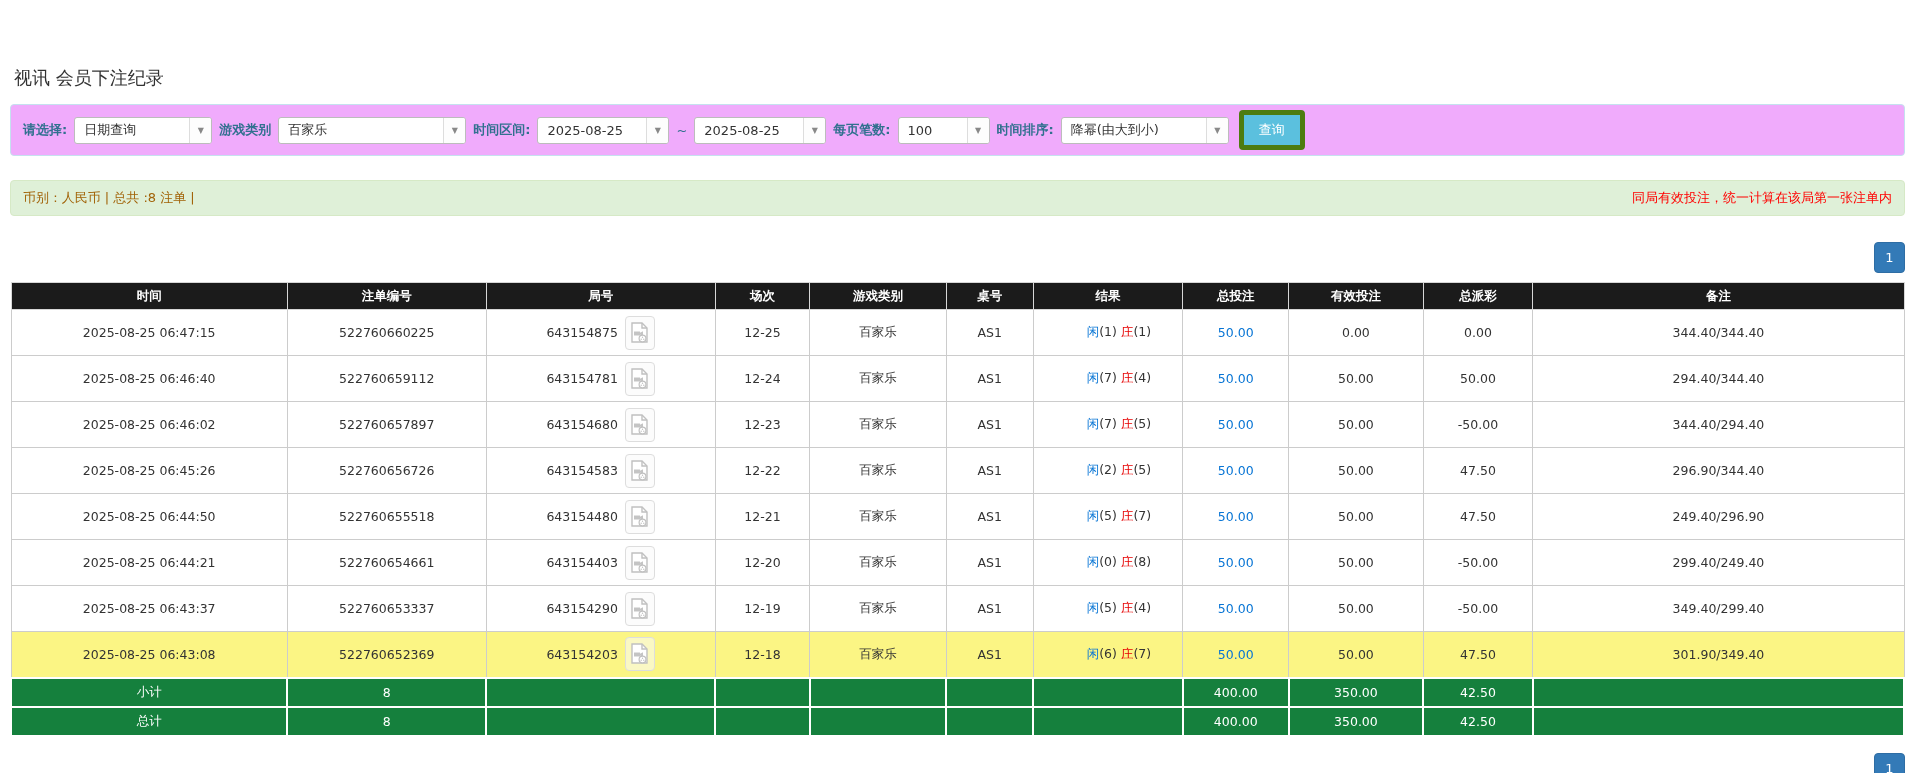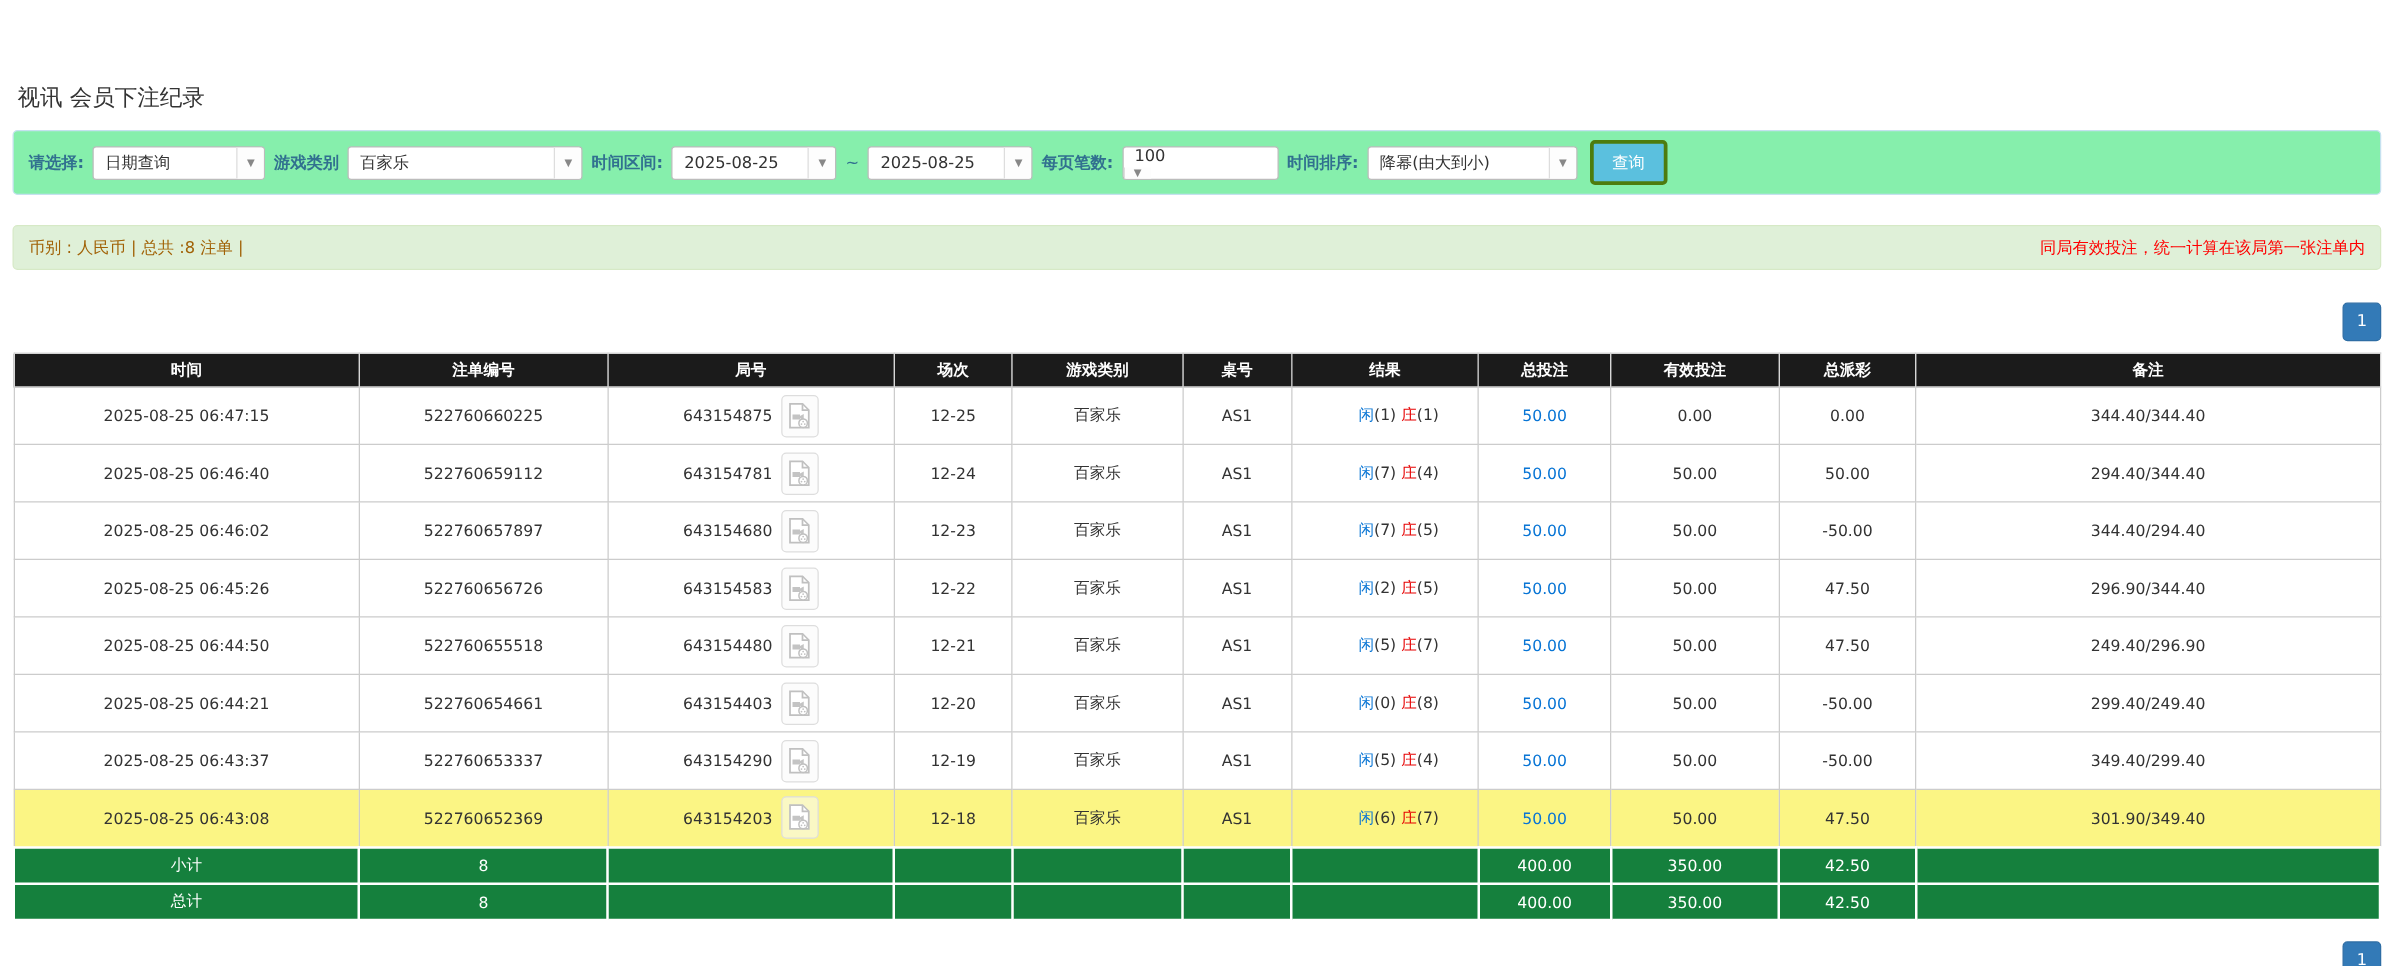--- a/index.html
+++ b/index.html
@@ -3,35 +3,35 @@
 <meta charset="utf-8">
 <style>
   * { box-sizing: border-box; margin: 0; padding: 0; }
   html, body { width: 1915px; height: 773px; background: #fff; font-family: "DejaVu Sans", "Liberation Sans", sans-serif; }
   .page { padding: 14px 10px 0 10px; margin-top: 48px; }
 
   .page-title { font-size: 18px; font-weight: 400; color: #333; margin: 4px 0 14px 4px; }
 
   
   .filter-bar {
-    background: #86efac; border: 1px solid #c5e1ef; border-radius: 4px;
+    background: #f0abfc; border: 1px solid #c5e1ef; border-radius: 4px;
     height: 52px; display: flex; align-items: center; padding: 0 12px; gap: 7px;
   }
   .filter-label { font-size: 13px; font-weight: 700; color: #31708f; white-space: nowrap; }
   .combo {
     background: #fff; border: 1px solid #bcbcbc; border-radius: 3px; height: 27px;
     display: inline-flex; align-items: stretch; overflow: hidden; cursor: pointer;
   }
   .combo .combo-value { font-size: 13px; color: #333; display: flex; align-items: center; padding: 0 9px; flex: 1; white-space: nowrap; }
   .combo .combo-arrow { width: 22px; display: flex; align-items: center; justify-content: center; border-left: 1px solid #ddd; background: #fdfdfd; }
   .combo .combo-arrow span { font-size: 8px; color: #888; }
-  .w135 { width: 138px; } .w185 { width: 188px; } .w130 { width: 132px; } .w100 { width: 125px; flex-direction: column; } .w165 { width: 168px; }
+  .w135 { width: 138px; } .w185 { width: 188px; } .w130 { width: 132px; } .w100 { width: 92px; } .w165 { width: 168px; }
   .tilde { font-size: 13px; color: #31708f; }
   .btn-query {
-    background: #5bc0de; color: #fff; border: 3px solid #4d7c0f; border-radius: 4px;
+    background: #5bc0de; color: #fff; border: 5px solid #4d7c0f; border-radius: 4px;
     font-size: 13px; padding: 6px 15px; cursor: pointer; margin-left: 3px;
   }
 
   
   .summary-bar {
     margin-top: 24px; background: #dff0d8; border: 1px solid #d6e9c6; border-radius: 4px;
     height: 36px; display: flex; align-items: center; justify-content: space-between; padding: 0 12px;
   }
   .summary-left { font-size: 13px; color: #a16207; }
   .summary-right { font-size: 13px; color: #f00; }

